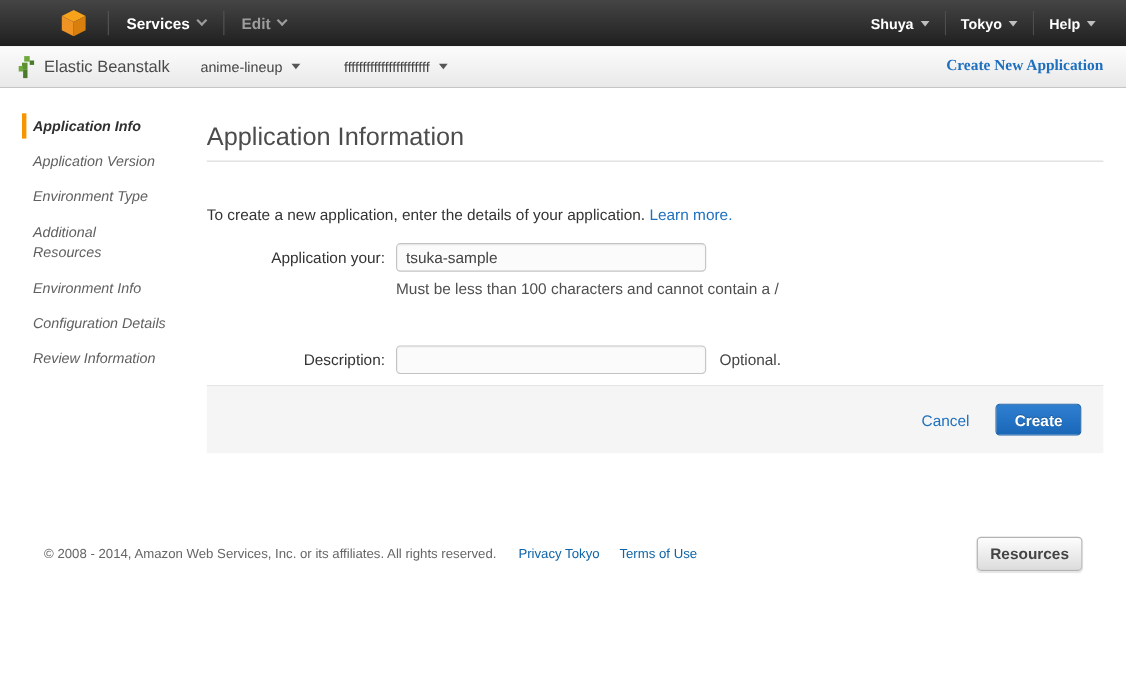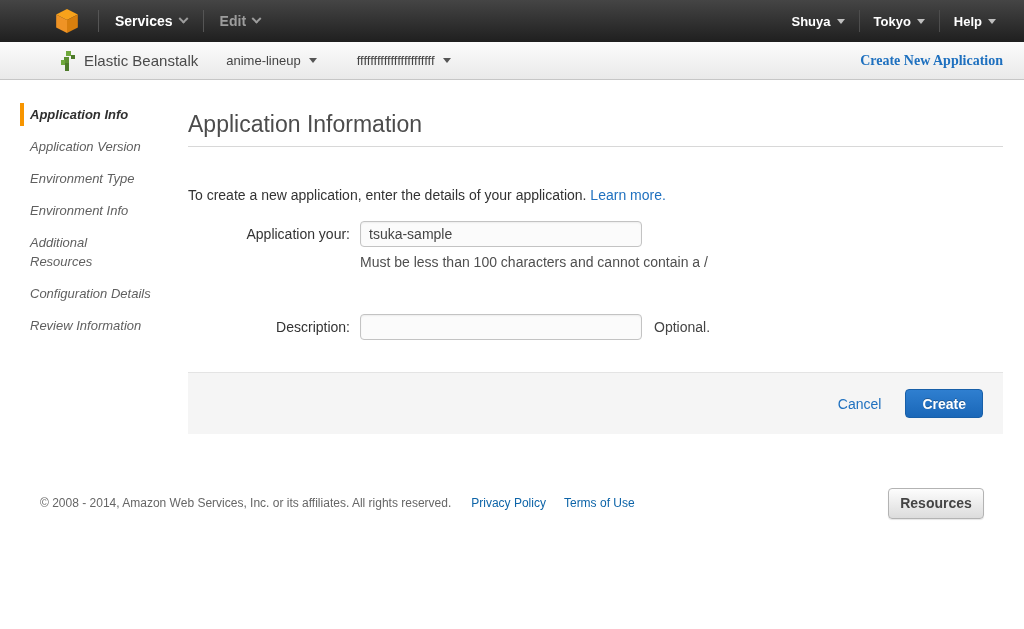--- a/index.html
+++ b/index.html
@@ -19,21 +19,21 @@
     transform:rotate(45deg) translate(-2px,-2px); display:inline-block; }
   .topbar .right { margin-left:auto; margin-right:28px; display:flex; align-items:center; }
   .topbar .right .nav-item { font-size:13px; gap:6px; }
   .tri { display:inline-block; width:0; height:0; border-left:4px solid transparent;
     border-right:4px solid transparent; border-top:5px solid #bfbfbf; }
   .topbar .right .vsep { background:#4d4d4d; margin:0 14px; }
 
   
   .subnav { position:absolute; top:42px; left:0; width:1024px; height:38px;
     background:linear-gradient(#fcfcfc, #e9e9e9); border-bottom:1px solid #c6c6c6;
-    display:flex; align-items:center;padding-left:44px; }
+    display:flex; align-items:center; }
   .subnav .eb-icon { margin-left:14px; width:20px; height:24px; }
   .subnav .service-name { margin-left:6px; font-size:15px; color:#4a4a4a; }
   .subnav .dropdown { display:flex; align-items:center; gap:8px; font-size:13px; color:#444;
     cursor:pointer; }
   .subnav .dropdown .tri { border-top-color:#555; }
   .dd-app { margin-left:28px; }
   .dd-env { margin-left:40px; }
   .create-link { margin-left:auto; margin-right:21px; font-size:14px; font-weight:bold;
     color:#1e70bf; text-decoration:none; cursor:pointer;font-family:Liberation Serif, serif; }
 
@@ -54,21 +54,21 @@
   .form-row.second { margin-top:44px; }
   .form-label { width:172px; text-align:right; padding-right:10px; font-size:14px;
     color:#333; line-height:26px; }
   .field-col { display:flex; flex-direction:column; }
   .text-input { width:282px; height:26px; border:1px solid #c3c3c3; border-radius:4px;
     background:#fbfbfb; box-shadow:inset 0 1px 2px rgba(0,0,0,0.06); padding:0 8px;
     font-size:14px; color:#444; font-family:"Liberation Sans", sans-serif; }
   .help-text { margin-top:7px; font-size:14px; color:#4f4f4f; }
   .optional { margin-left:12px; font-size:14px; color:#444; line-height:26px; }
 
-  .action-bar { margin-top:32px; height:62px; background:#f5f5f5; border-top:1px solid #e4e4e4;
+  .action-bar { margin-top:10px; height:62px; background:#f5f5f5; border-top:1px solid #e4e4e4;
     display:flex; align-items:center; justify-content:flex-end; padding-right:20px; }
   .cancel-link { font-size:14px; color:#1e70bf; text-decoration:none; margin-right:24px; cursor:pointer; }
   .create-btn { min-width:76px; height:29px; padding:0 16px; font-size:14px; font-weight:bold;
     color:#fff; background:linear-gradient(#2f7fd0, #1a67b8); border:1px solid #185fa8;
     border-radius:4px; cursor:pointer; text-shadow:0 -1px 0 rgba(0,0,0,0.25);
     font-family:"Liberation Sans", sans-serif; }
 
   
   .footer { position:absolute; top:487px; left:40px; right:40px; height:32px;
     display:flex; align-items:center; }
@@ -140,23 +140,23 @@
       <span>fffffffffffffffffffffff</span>
       <span class="tri"></span>
     </div>
     <a class="create-link">Create New Application</a>
   </div>
 
   <nav class="sidebar">
     <div class="side-item active">Application Info</div>
     <div class="side-item">Application Version</div>
     <div class="side-item">Environment Type</div>
-    <div class="side-item">Environment Info</div>
     <div class="side-item">Additional
 Resources</div>
+    <div class="side-item">Environment Info</div>
     <div class="side-item">Configuration Details</div>
     <div class="side-item">Review Information</div>
   </nav>
 
   <main class="main">
     <h1>Application Information</h1>
     <hr class="rule">
 
     <p class="intro"><span>To create a new application, enter the details of your application.</span>
       <a class="inline-link">Learn more.</a>
@@ -179,18 +179,18 @@
     </div>
 
     <div class="action-bar">
       <a class="cancel-link">Cancel</a>
       <button class="create-btn">Create</button>
     </div>
   </main>
 
   <footer class="footer">
     <span class="copyright">© 2008 - 2014, Amazon Web Services, Inc. or its affiliates. All rights reserved.</span>
-    <a class="foot-link privacy">Privacy Policy</a>
+    <a class="foot-link privacy">Privacy Tokyo</a>
     <a class="foot-link terms">Terms of Use</a>
     <button class="feedback-btn">Resources</button>
   </footer>
 
 </div>
 
 </body></html>

